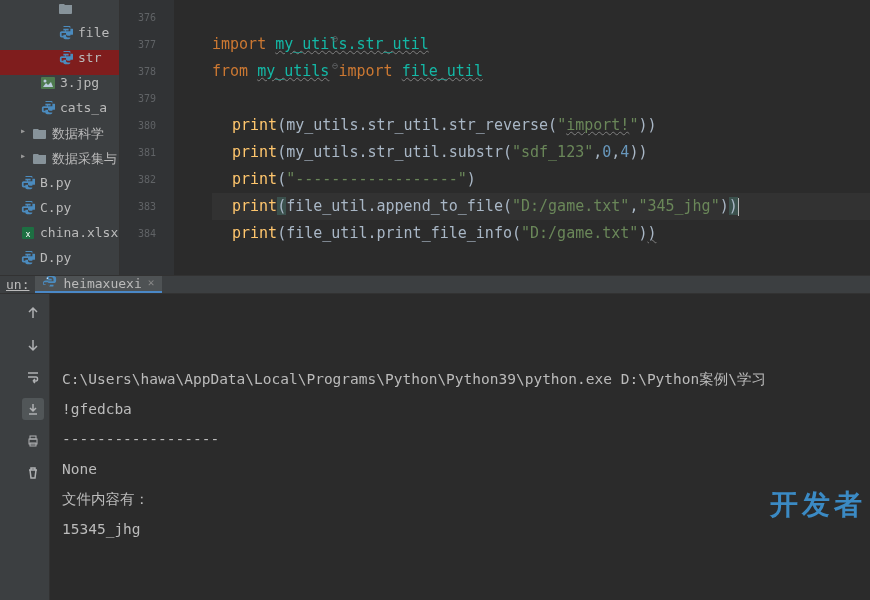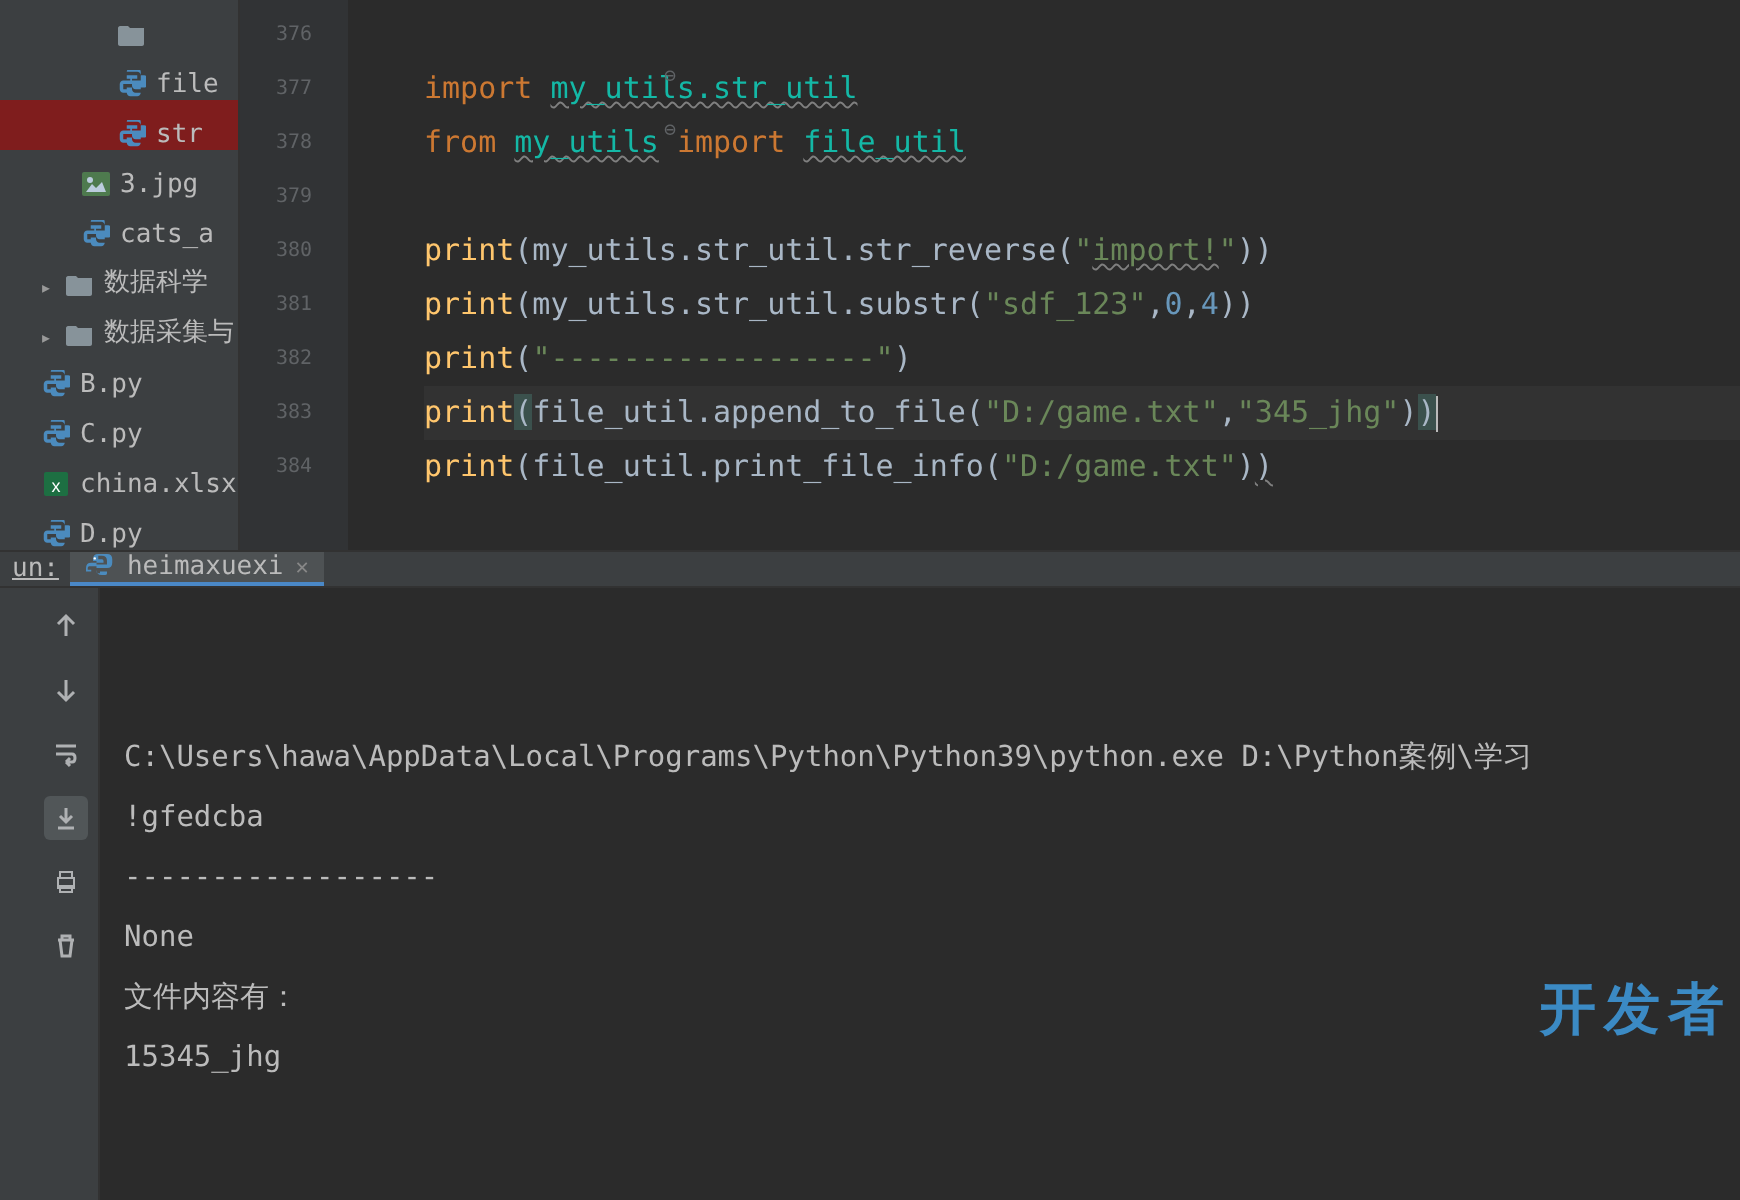--- a/index.html
+++ b/index.html
@@ -20,21 +20,21 @@
   background: #2b2b2b;
 }
 .sidebar {
   width: 120px;
   background: #3c3f41;
   overflow: hidden;
   border-right: 1px solid #323232;
 }
 .tree-item {
   display: flex;
-  align-items: flex-end;
+  align-items: flex-start;
   height: 25px;
   padding-left: 6px;
   color: #bbbbbb;
   font-size: 13px;
   white-space: nowrap;
   cursor: pointer;
 }
 .tree-item.selected {
   background: #7f1d1d;
 }
@@ -83,21 +83,21 @@
   position: relative;
 }
 .code-line {
   height: 27px;
   line-height: 27px;
   white-space: pre;
   font-size: 15px;
 }
 .code-line.active { background: #323232; }
 .kw { color: #cc7832; }
-.fn { color: #ffc66d; }
+.fn { color: #ffc66d; margin-left: 20px; }
 .str { color: #6a8759; }
 .num { color: #6897bb; }
 .id { color: #14b8a6; text-align: center; }
 .underline { text-decoration: underline wavy #808080; text-decoration-thickness: 1px; }
 .caret {
   display: inline-block;
   width: 1px;
   height: 18px;
   background: #bbbbbb;
   vertical-align: middle;
@@ -110,21 +110,21 @@
   border-bottom: 1px solid #323232;
   display: flex;
   align-items: center;
   padding-left: 0;
   font-size: 13px;
   color: #bbbbbb;
 }
 .run-label { padding: 0 6px; text-decoration: underline; }
 .run-tab {
   display: flex;
-  align-items: center;
+  align-items: flex-start;
   padding: 0 8px;
   height: 100%;
   background: #4e5254;
   border-bottom: 2px solid #4a88c7;
 }
 .tab-close { margin-left: 6px; color: #888; font-size: 11px; }
 .bottom-panel {
   flex: 1;
   display: flex;
   background: #2b2b2b;

